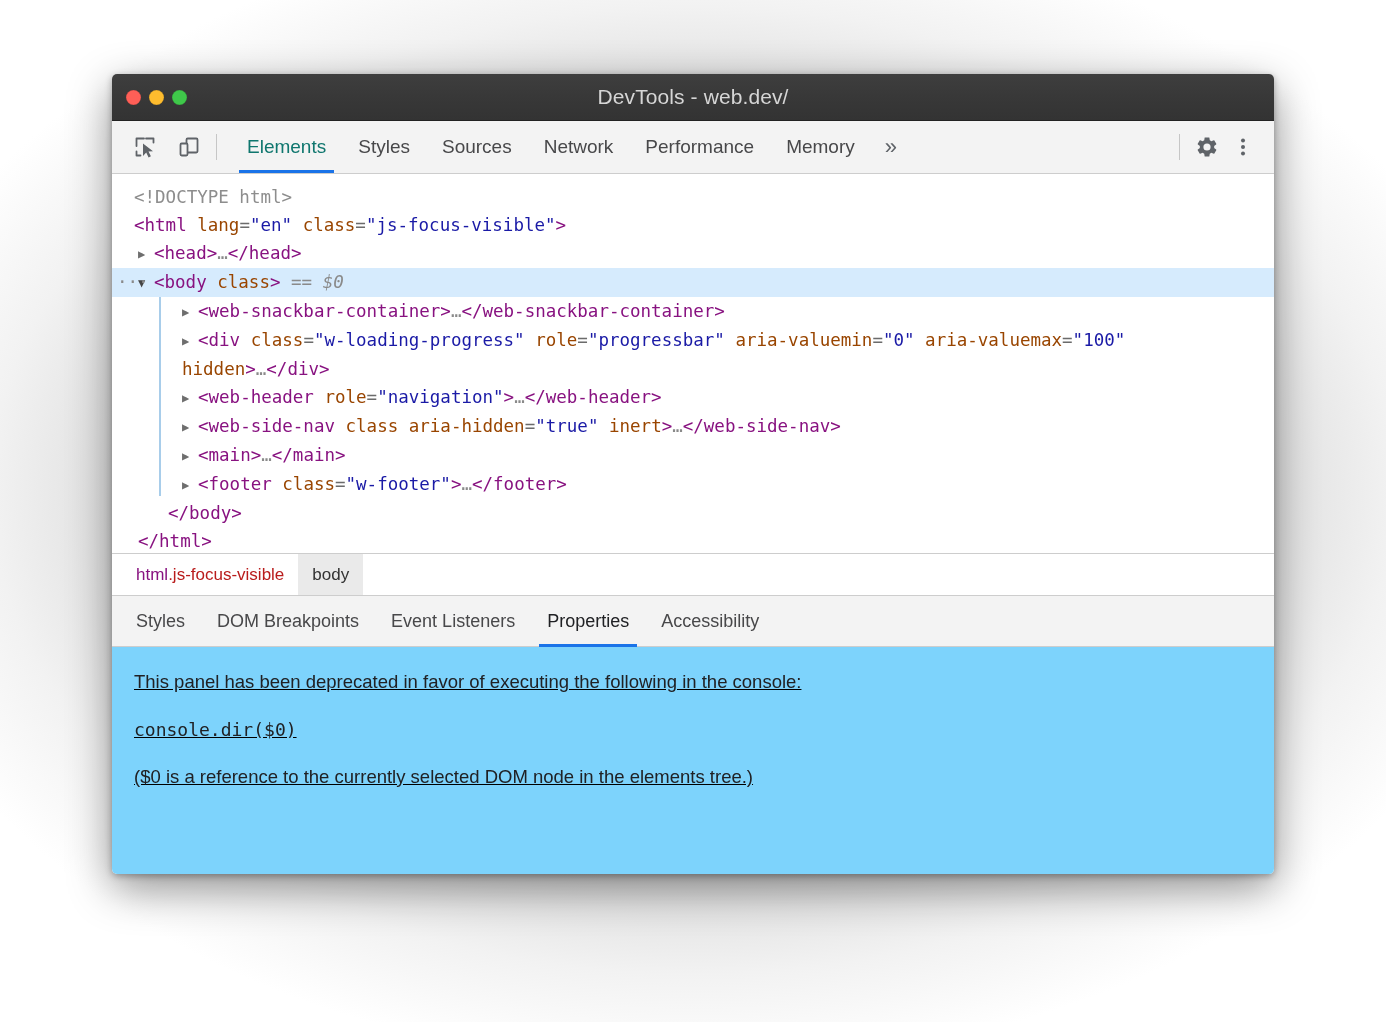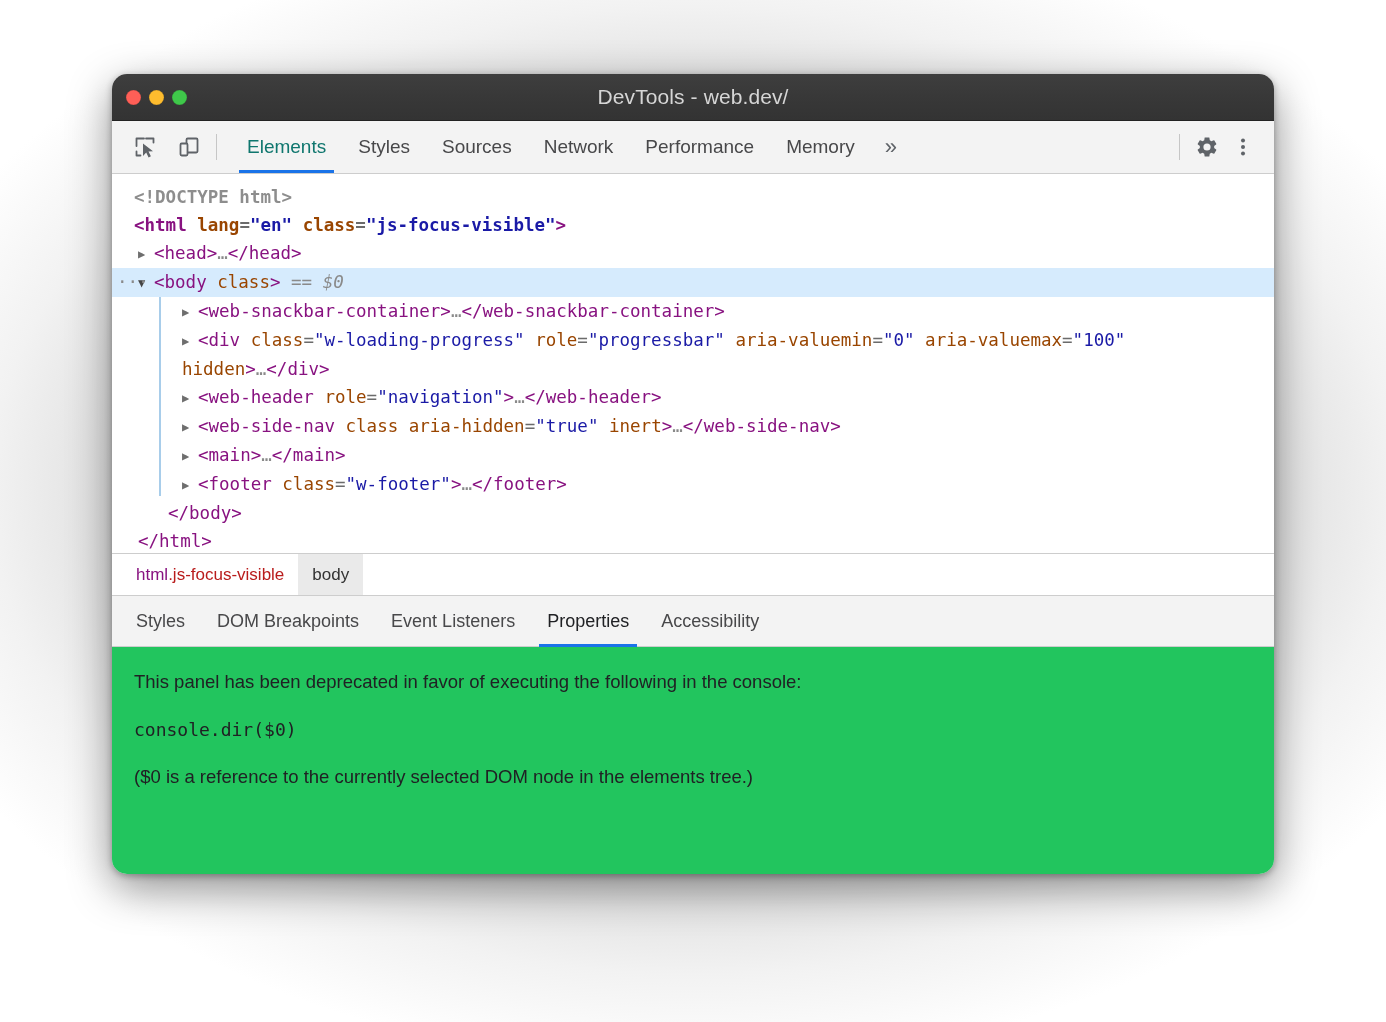--- a/index.html
+++ b/index.html
@@ -16,21 +16,21 @@
     -webkit-font-smoothing: antialiased;
   }
 
   
   .window {
     position: absolute;
     left: 112px;
     top: 74px;
     width: 1162px;
     height: 800px;
-    border-radius: 15px;
+    border-radius: 5px;
     overflow: hidden;
     background: #ffffff;
     box-shadow: 0 14px 44px rgba(0,0,0,0.42), 0 2px 7px rgba(0,0,0,0.30);
   }
 
   
   .titlebar {
     position: relative;
     height: 47px;
     background: linear-gradient(180deg, #3e3e3e 0%, #383838 50%, #333333 100%);
@@ -136,21 +136,21 @@
     color: #303030;
     height: 379px;
     overflow: hidden;
     position: relative;
   }
   .node {
     position: relative;
     padding-left: 22px;
     white-space: nowrap;
   }
-  .node.lvl0  { padding-left: 22px; font-weight: bold; }
+  .node.lvl0  { padding-left: 22px; }
   .node.lvl1  { padding-left: 26px; }
   .node.lvl2  { padding-left: 70px; }
   .node.selected {
     background: #d6ebfd;
   }
   .node.selected .ellipsis {
     position: absolute;
     left: 5px;
     color: #8a8a8a;
     letter-spacing: 0px;
@@ -230,23 +230,24 @@
   .stab.active::after {
     content: "";
     position: absolute;
     left: 8px; right: 8px; bottom: -1px;
     height: 3px;
     background: #1a73e8;
   }
 
   
   .panel-content {
-    background: #22c55e;
+    background: #7dd3fc;
     padding: 22px 22px 0 22px;
     height: 230px;
+    text-decoration: underline;
   }
   .p-line {
     font-size: 18.5px;
     color: #202124;
     font-family: "Liberation Sans", sans-serif;
     margin-bottom: 24px;
     line-height: 1.4;
   }
   .p-code {
     font-family: "DejaVu Sans Mono", monospace;

